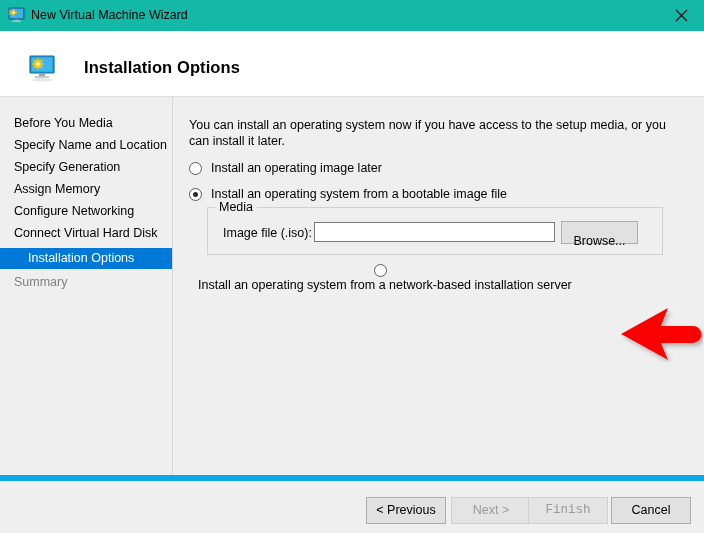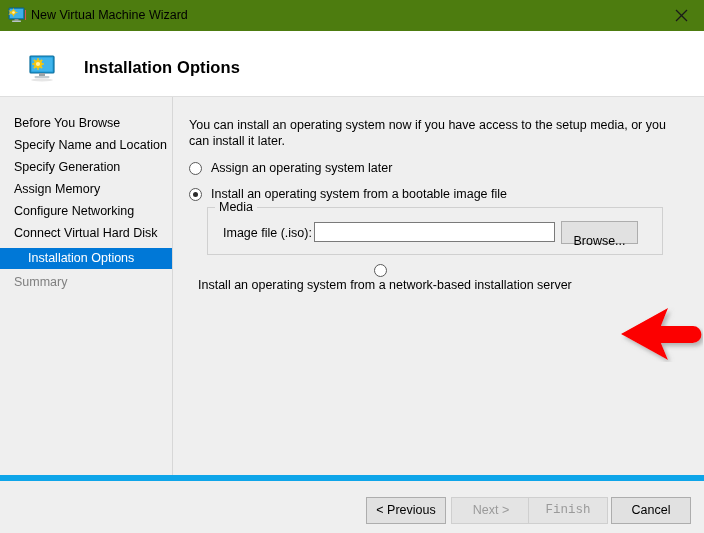--- a/index.html
+++ b/index.html
@@ -27,21 +27,21 @@
     background: #efefef;
     box-sizing: border-box;
   }
 
   
   #titlebar {
     position: absolute;
     left: 0; top: 0;
     width: 704px;
     height: 31px;
-    background: #4d7c0f;
+    background: #14b8a6;
     box-sizing: border-box;
   }
   #title-icon {
     position: absolute;
     left: 8px; top: 7px;
     width: 18px; height: 17px;
   }
   #title-text {
     position: absolute;
     left: 31px; top: 7px;
@@ -324,21 +324,21 @@
         <ellipse cx="16" cy="25" rx="11" ry="1.4" fill="#e6e6e6"></ellipse>
       </svg>
     </span>
     <span id="header-title">Installation Options</span>
   </div>
 
   <div id="body-region">
 
     <div id="sidebar">
       <div class="nav-item" style="top:16px;">
-        <span>Before You Browse</span>
+        <span>Before You Media</span>
       </div>
       <div class="nav-item" style="top:38px;">
         <span>Specify Name and Location</span>
       </div>
       <div class="nav-item" style="top:82px;">
         <span>Assign Memory</span>
       </div>
       <div class="nav-item" style="top:60px;">
         <span>Specify Generation</span>
       </div>
@@ -355,21 +355,21 @@
         <span>Summary</span>
       </div>
     </div>
 
     <div id="main">
 
       <div id="intro-text">You can install an operating system now if you have access to the setup media, or you can install it later.</div>
 
       <div class="radio-row" style="top:62px;">
         <span class="radio"></span>
-        <span class="radio-label">Assign an operating system later</span>
+        <span class="radio-label">Install an operating image later</span>
       </div>
 
       <div class="radio-row" style="top:88px;">
         <span class="radio checked"></span>
         <span class="radio-label">Install an operating system from a bootable image file</span>
       </div>
 
       <div id="media-group"></div>
       <div id="media-legend">Media</div>
       <div id="iso-label">Image file (.iso):</div>

